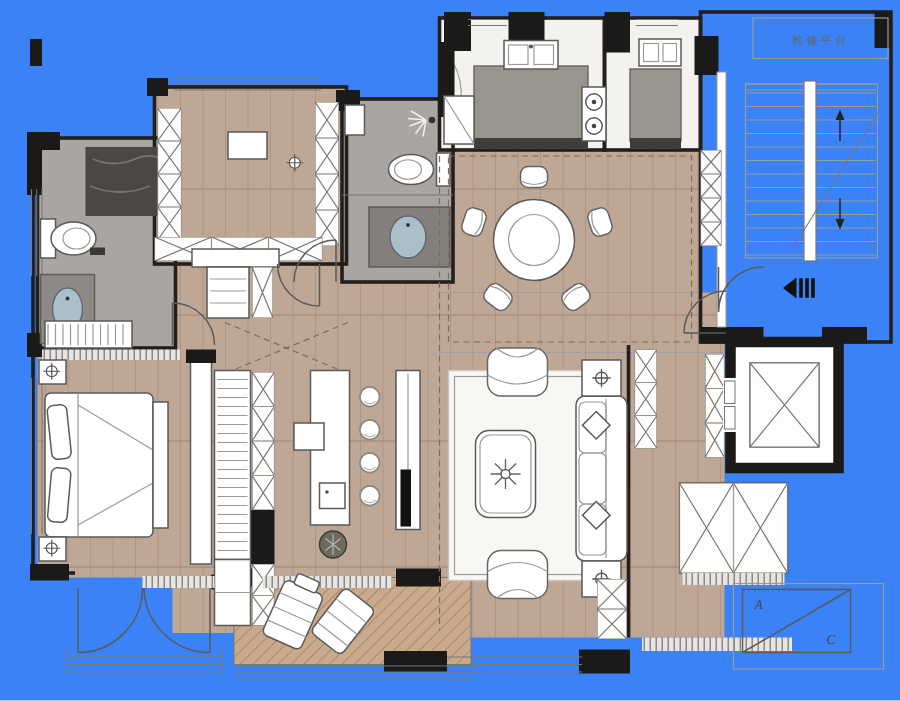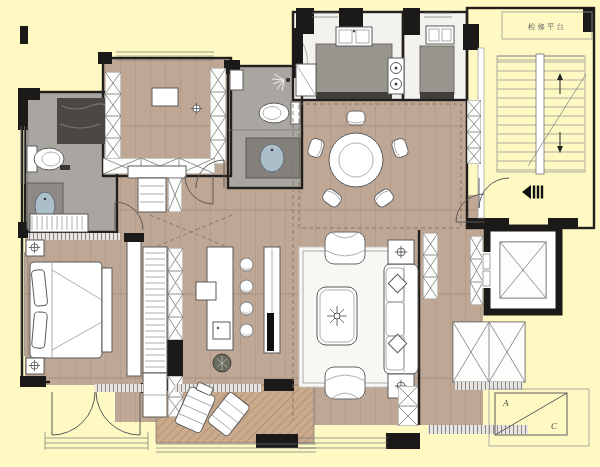--- a/index.html
+++ b/index.html
@@ -1,16 +1,16 @@
 <!DOCTYPE html>
 <html style="--wall: #1b1a19; --wood: #bfa795; --tile: #a9a6a2; --shower: #4b4742; --marble: #f3f2ef; --counter: #98948e; --counter_dark: #413e3a; --basin: #aabfc7; --balcony: #c9aa8c; --rug: #f8f7f4;"><head>
 <meta charset="utf-8">
 <style>
   html,body{margin:0;padding:0;background:#fff;}
-  #stage{position:relative;width:600px;height:467px;background:#fef9c3;overflow:hidden;
+  #stage{position:relative;width:600px;height:467px;background:#3b82f6;overflow:hidden;
          font-family:"DejaVu Sans",sans-serif;}
   svg{position:absolute;left:0;top:0;}
   .w  {fill:#fff;stroke:#5a5a5a;stroke-width:1;}
   .ln {fill:none;stroke:#5a5a5a;stroke-width:1;}
   .lt {fill:none;stroke:#9a9a9a;stroke-width:.8;}
   .blk{fill:var(--wall,#1b1a19);stroke:none;}
   .wall{fill:none;stroke:#221f1d;stroke-width:2.4;}
   .thin{fill:none;stroke:#777;stroke-width:.7;}
   .dash{fill:none;stroke:#7d6c5b;stroke-width:.8;stroke-dasharray:4 3;}
   .cjk{font:7.5px "DejaVu Sans",sans-serif;fill:#666;letter-spacing:2px;}

